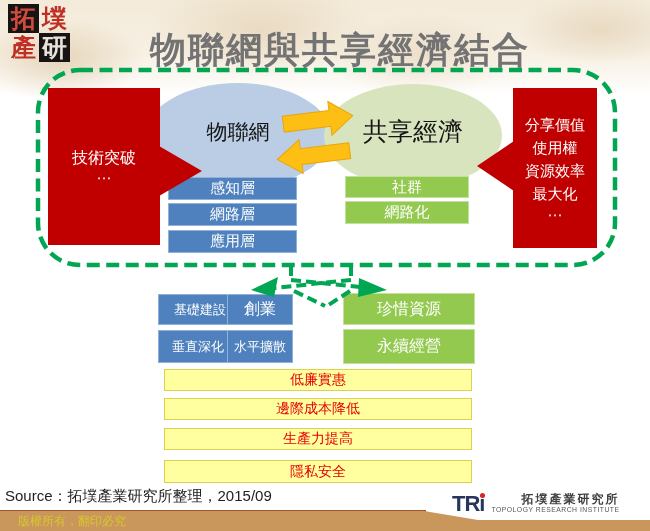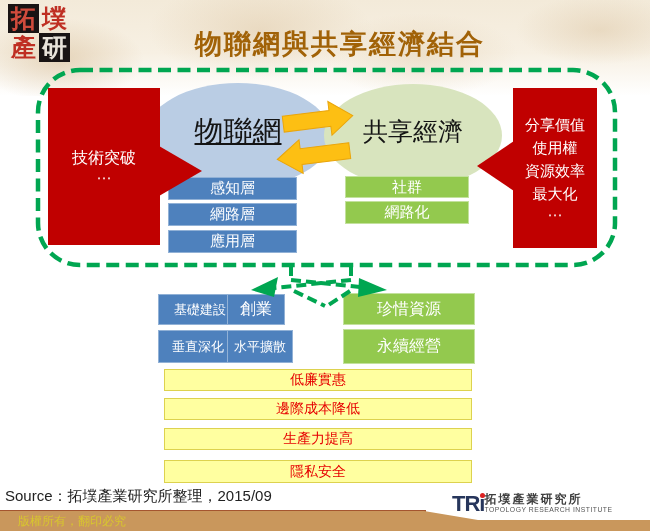--- a/index.html
+++ b/index.html
@@ -21,28 +21,28 @@
   
   #seal{position:absolute;left:8px;top:4px;width:62px;height:58px;display:grid;
         grid-template-columns:31px 31px;grid-template-rows:29px 29px;}
   .seal-tile{display:flex;align-items:center;justify-content:center;
         font-family:"DejaVu Serif",serif;font-weight:bold;font-size:25px;line-height:1;}
   .seal-dark{background:#191414;color:#e8e3da;}
   .seal-red{color:#bf2f23;}
   .seal-dark.seal-redchar{color:#d14b3c;}
   
   #title{position:absolute;left:140px;top:26px;width:400px;text-align:center;
-        font-family:"DejaVu Serif",serif;font-weight:bold;font-size:27px;color:#a16207;
+        font-family:"DejaVu Serif",serif;font-weight:bold;font-size:36px;color:#737373;
         letter-spacing:2px;}
   
   .ellipse{position:absolute;border-radius:50%;display:flex;align-items:center;justify-content:center;}
   #iot-ellipse{left:145px;top:83px;width:186px;height:105px;background:#bacde4;}
   #share-ellipse{left:324px;top:84px;width:178px;height:103px;background:#d8e4be;}
   .ellipse-label{font-family:"DejaVu Serif",serif;color:#141414;margin-top:-8px;}
-  #iot-label{font-size:29px;text-decoration:underline;}
+  #iot-label{font-size:21px;}
   #share-label{font-size:25px;}
   
   .red-box{position:absolute;background:#c00000;color:#fff;display:flex;flex-direction:column;
         align-items:center;justify-content:center;text-align:center;}
   #left-driver{left:48px;top:88px;width:112px;height:157px;font-size:16px;line-height:1.45;}
   #right-driver{left:513px;top:88px;width:84px;height:160px;font-size:15px;line-height:1.55;}
   .driver-ellipsis{font-size:15px;line-height:1.2;opacity:.95;}
   
   .lbox{position:absolute;color:#fff;display:flex;align-items:center;justify-content:center;
         font-size:15px;}
@@ -58,21 +58,21 @@
   #source{position:absolute;left:5px;top:487px;font-size:15px;color:#222;}
   #tanbar{position:absolute;left:0;top:511px;width:650px;height:20px;background:#c9975c;
         clip-path:polygon(0 0,424px 0,478px 9px,650px 9px,650px 20px,0 20px);}
   #tanbar-edge{position:absolute;left:0;top:510px;width:426px;height:2px;background:#a4552f;}
   #copyright{position:absolute;left:18px;top:513px;font-size:12px;color:#d8c62e;}
   
   #tri-logo{position:absolute;left:452px;top:493px;display:flex;align-items:flex-start;}
   #tri-acronym{position:relative;font-weight:bold;font-size:22px;color:#27365c;
         letter-spacing:-1px;line-height:1;font-family:"Liberation Sans",sans-serif;}
   #tri-dot{position:absolute;right:-1px;top:0px;width:5px;height:5px;border-radius:50%;background:#d22;}
-  #tri-names{display:flex;flex-direction:column;}
+  #tri-names{margin-left:7px;display:flex;flex-direction:column;}
   #tri-zh{font-size:12px;font-weight:bold;color:#3f3f3f;letter-spacing:2px;
         font-family:"DejaVu Serif",serif;line-height:1.1;}
   #tri-en{font-size:6.8px;color:#555;letter-spacing:.5px;line-height:1.3;}
   #svg-overlay{position:absolute;left:0;top:0;z-index:6;pointer-events:none;}
   .content{z-index:2;}
 </style>
 </head>
 <body>
 
 <div id="slide">
@@ -108,38 +108,38 @@
   </div>
 
   <div class="lbox blue content" style="left:168px;top:177px;width:129px;height:23px;">感知層</div>
   <div class="lbox blue content" style="left:168px;top:203px;width:129px;height:23px;">網路層</div>
   <div class="lbox blue content" style="left:168px;top:230px;width:129px;height:23px;">應用層</div>
 
   <div class="lbox green content" style="left:345px;top:176px;width:124px;height:22px;">社群</div>
   <div class="lbox green content" style="left:345px;top:201px;width:124px;height:23px;">網路化</div>
 
   <div class="obox blue content" style="left:158px;top:294px;width:84px;height:31px;font-size:13px;">基礎建設</div>
-  <div class="obox blue content" style="left:227px;top:294px;width:58px;height:31px;font-size:16px;">創業</div>
+  <div class="obox blue content" style="left:227px;top:294px;width:66px;height:31px;font-size:16px;">創業</div>
   <div class="obox blue content" style="left:158px;top:330px;width:80px;height:33px;font-size:13px;">垂直深化</div>
   <div class="obox blue content" style="left:227px;top:330px;width:66px;height:33px;font-size:13px;">水平擴散</div>
 
   <div class="obox green content" style="left:343px;top:293px;width:132px;height:32px;font-size:16px;">珍惜資源</div>
   <div class="obox green content" style="left:343px;top:329px;width:132px;height:35px;font-size:16px;">永續經營</div>
 
   <div class="ybox content" style="top:369px;">低廉實惠</div>
   <div class="ybox content" style="top:398px;">邊際成本降低</div>
   <div class="ybox content" style="top:428px;">生產力提高</div>
   <div class="ybox content" style="top:460px;height:21px;">隱私安全</div>
 
   <div id="source" class="content">Source：拓墣產業研究所整理，2015/09</div>
   <div id="tanbar-edge"></div>
   <div id="tanbar"></div>
   <div id="copyright" style="z-index:7;">版權所有，翻印必究</div>
 
-  <div id="tri-logo" style="z-index:7;">
+  <div id="tri-logo" style="z-index:7;text-align:right;">
     <div id="tri-acronym">
       <span>TRi</span>
       <span id="tri-dot"></span>
     </div>
     <div id="tri-names">
       <span id="tri-zh">拓墣產業研究所</span>
       <span id="tri-en">TOPOLOGY RESEARCH INSTITUTE</span>
     </div>
   </div>
 

